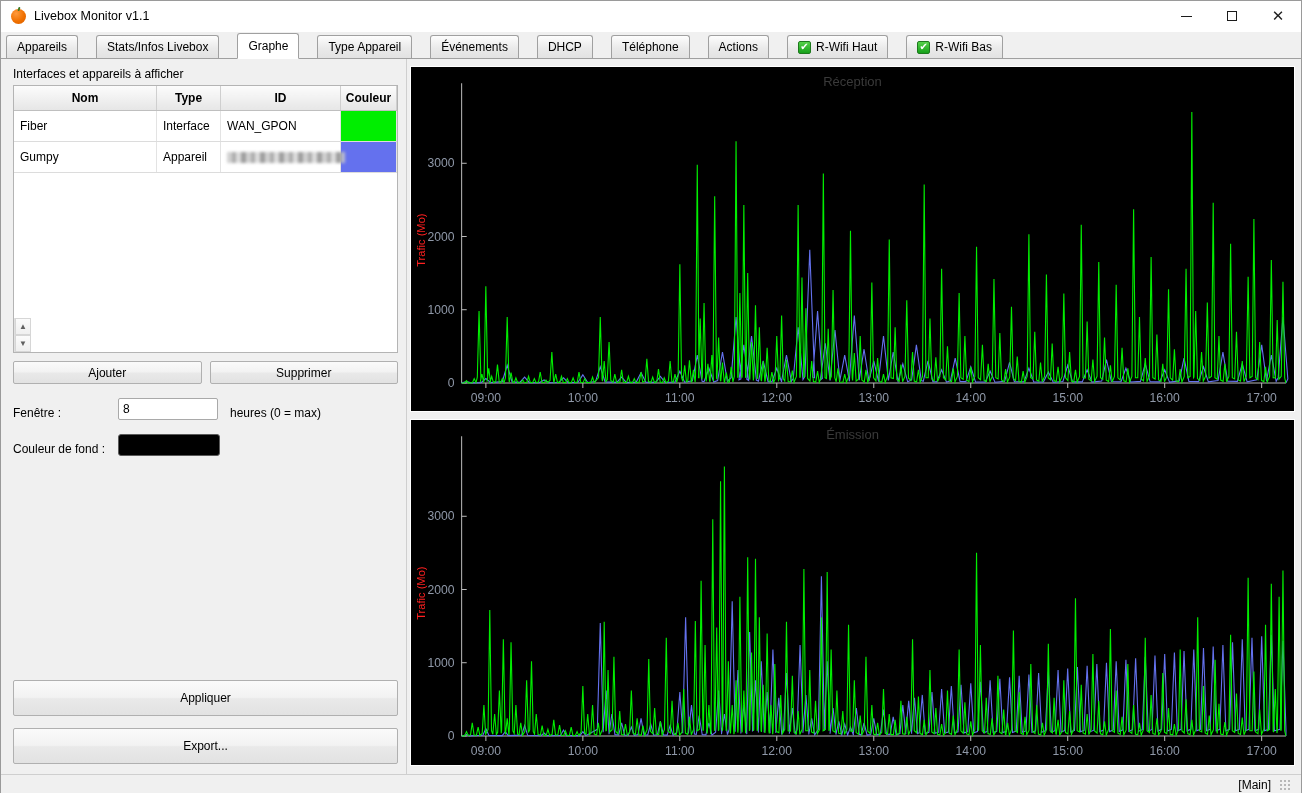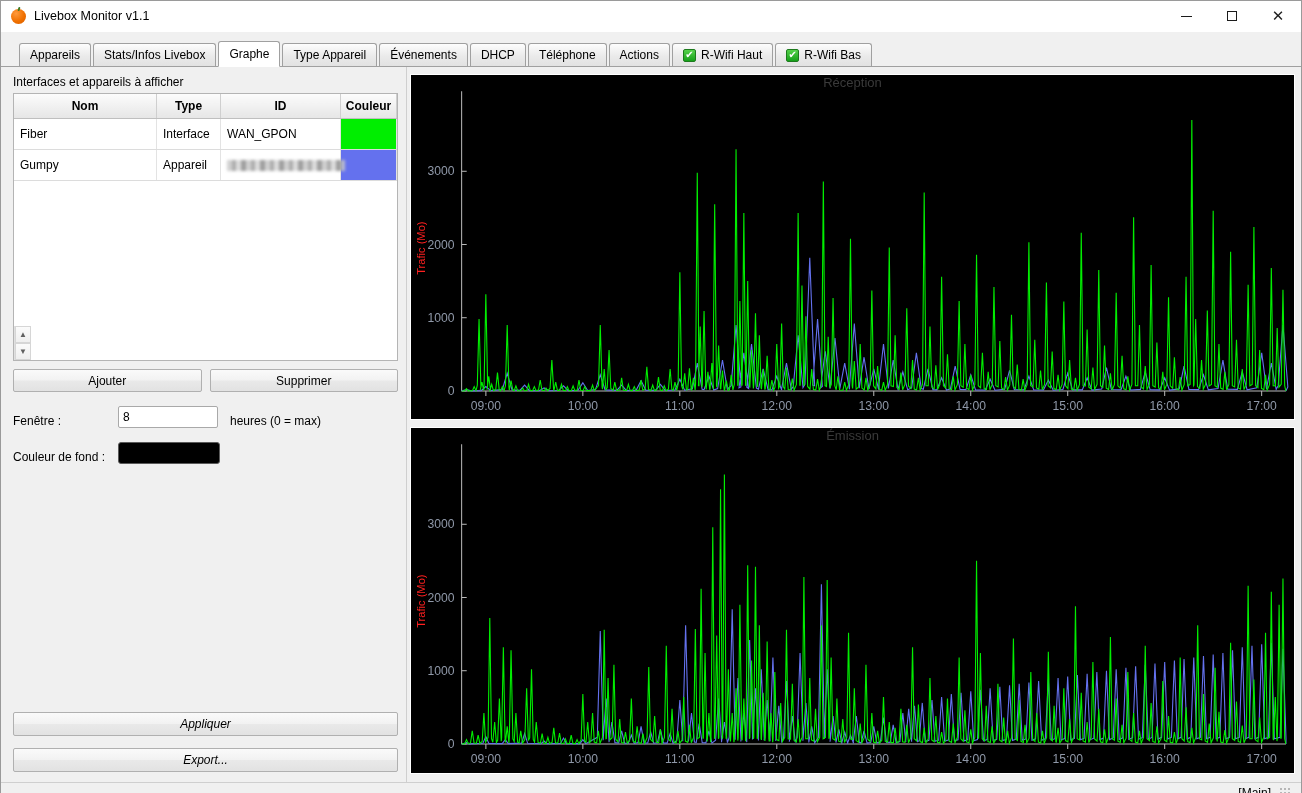--- a/index.html
+++ b/index.html
@@ -41,23 +41,23 @@
     width: 46px; height: 31px; display: flex;
     align-items: center; justify-content: center;
     color: #1b1b1b; font-size: 11px;
   }
   .glyph-min { width: 11px; height: 1px; background: #1b1b1b; display: block; }
   .glyph-max { width: 10px; height: 10px; border: 1px solid #1b1b1b; display: block; }
   .glyph-close { font-size: 15px; line-height: 1; font-family: "DejaVu Sans", sans-serif; }
 
   
   .tabbar {
-    height: 35px; background: #f0f0f0;
+    height: 27px; background: #f0f0f0;
     display: flex; align-items: flex-end;
-    padding-left: 18px; gap: 0px;
+    padding-left: 5px; gap: 16px;
     border-bottom: 1px solid #a0a0a0;
     flex: none;
     position: relative;
   }
   .tab {
     height: 23px;
     padding: 0 10px;
     display: flex; align-items: center; gap: 5px;
     background: linear-gradient(to bottom,#fdfdfd 0%, #eaeaea 55%, #e2e2e2 100%);
     border: 1px solid #a0a0a0;
@@ -161,35 +161,35 @@
     padding: 0 4px; font-family: "Liberation Sans", sans-serif;
     outline: none;
   }
   .suffix { margin-left: 12px; font-size: 12px; color: #000; }
   .color-box {
     width: 102px; height: 22px;
     border: 1px solid #5a5a5a; border-radius: 3px;
   }
   .spacer { flex: 1; }
   .bottom-btns { padding-bottom: 10px; }
-  .btn.full { width: 100%; height: 24px; font-style: italic; }
+  .btn.full { width: 100%; height: 36px; }
   .btn.full + .btn.full { margin-top: 12px; }
 
   
   .right-pane {
     flex: 1; padding: 7px 6px 8px 3px;
     display: flex; flex-direction: column; gap: 7px;
   }
   .chart-card {
     flex: 1; background: #000;
     border: 1px solid #ffffff;
     position: relative; overflow: hidden;
   }
   .chart-title {
-    position: absolute; top: 0; left: 0; right: 0;
+    position: absolute; top: 7px; left: 0; right: 0;
     text-align: center; color: #3a3a3a; font-size: 13px;
     pointer-events: none;
   }
   .chart-svg { display: block; width: 100%; height: 100%; }
 
   
   .statusbar {
     height: 22px; flex: none;
     background: #f0f0f0;
     border-top: 1px solid #cfcfcf;

